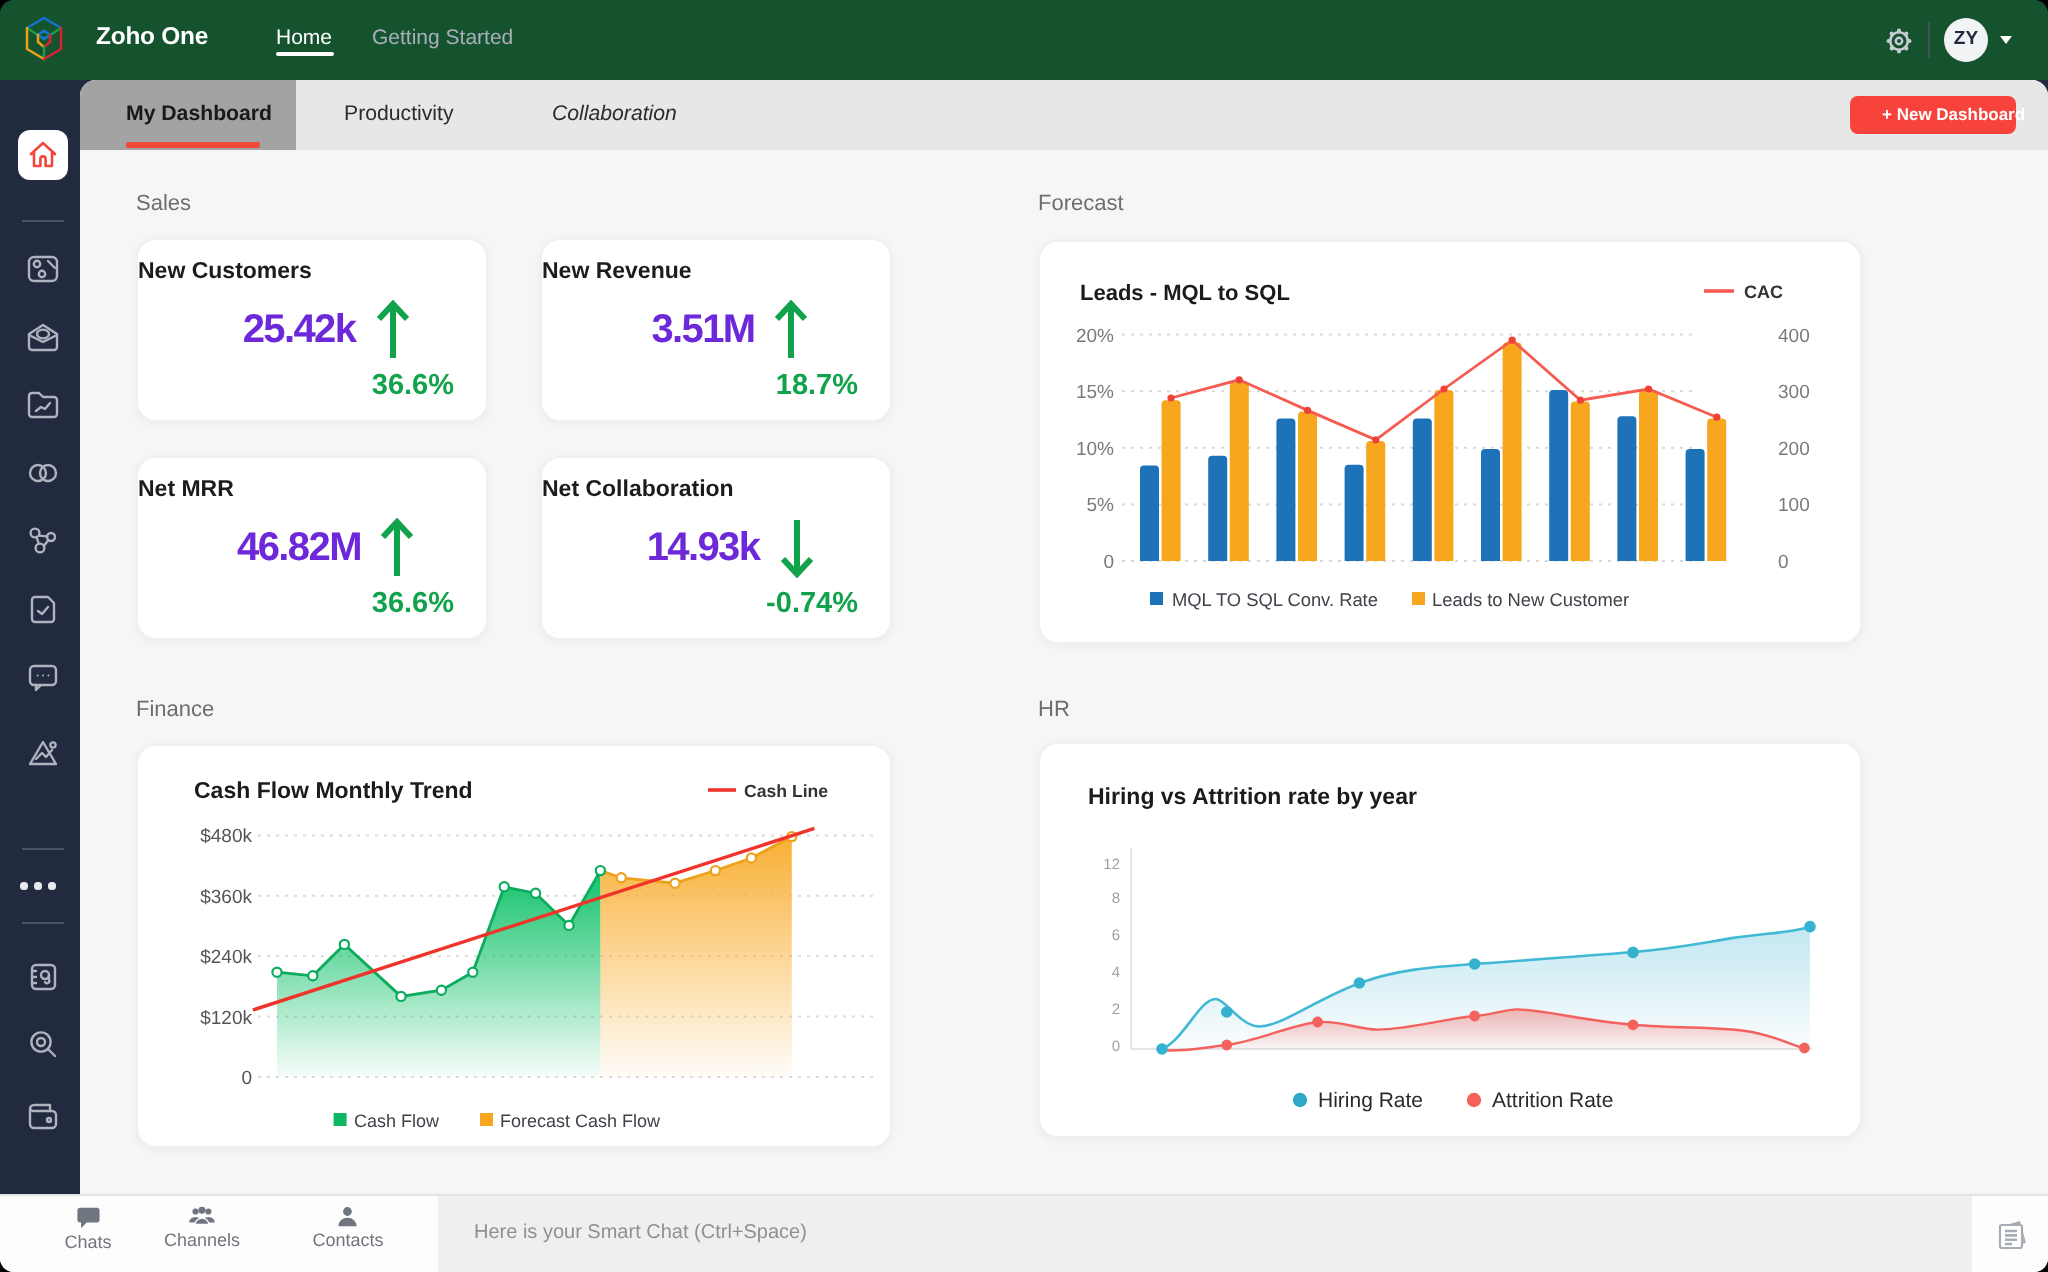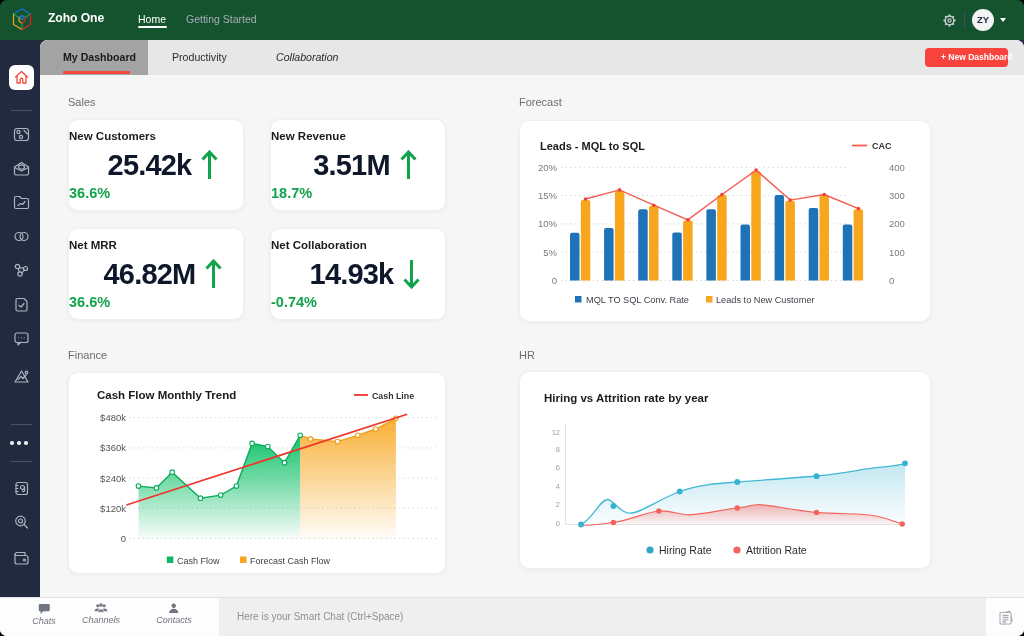--- a/index.html
+++ b/index.html
@@ -24,26 +24,26 @@
 #tabs .active { position:absolute; left:0; top:0; width:108px; height:35px; background:#a3a3a3; border-radius:8px 0 0 0; }
 #tabs .active span { position:absolute; left:23px; top:11px; font-size:10.6px; font-weight:bold; color:#191919; white-space:nowrap; }
 #tabs .active i { position:absolute; left:23px; top:30.5px; width:67px; height:3px; background:#f0483c; border-radius:1px; }
 #tabs .t1 { position:absolute; left:132px; top:11px; font-size:10.6px; color:#2c2c2c; }
 #tabs .t2 { position:absolute; left:236px; top:11px; font-size:10.6px; color:#2c2c2c;font-style:italic; }
 #newdash { position:absolute; left:885px; top:8px; width:83px; height:19px; background:#f8423c; border-radius:4px; color:#fff; font-size:8.5px; font-weight:bold; text-align:center; line-height:19px; white-space:nowrap;padding-left:16px; }
 .seclab { position:absolute; font-size:11px; color:#6d6d6d; }
 .card { position:absolute; background:#fff; border-radius:10px; box-shadow:0 1px 4px rgba(0,0,0,0.05); border:1px solid #f0f0f1; }
 .kt { text-align:left; margin-top:10px; font-size:11.5px; font-weight:bold; color:#1c1c1c; padding-right:13px; }
 .kn { display:flex; justify-content:center; align-items:center; height:36px; margin-top:5px; padding-left:14px; }
-.kn span { font-size:29px; font-weight:bold; color:#0f172a; letter-spacing:-0.8px; }
-.kp { text-align:left; font-size:14.5px; font-weight:bold; color:#11a34b; margin-top:2px; padding-right:26px; }
+.kn span { font-size:20px; font-weight:bold; color:#6d28d9; letter-spacing:-0.8px; }
+.kp { text-align:right; font-size:14.5px; font-weight:bold; color:#11a34b; margin-top:2px; padding-right:16px; }
 
 #bbar { position:absolute; left:0; top:597px; width:1024px; height:39px; background:#efeff0; border-top:1px solid #e2e2e3; }
 #bleft { position:absolute; left:0; top:0; width:219px; height:39px; background:#fdfdfd; }
-.bitem { position:absolute; top:5px; text-align:center; transform:translateX(-50%);font-style:italic; } .bitem svg { display:block; margin:0 auto; }
+.bitem { position:absolute; top:5px; text-align:center; transform:translateX(-50%); } .bitem svg { display:block; margin:0 auto; }
 .bitem span { display:block; font-size:9px; color:#71757d; margin-top:1px; }
 #bchat { position:absolute; left:237px; top:13px; font-size:10px; color:#8e9094; }
 #bright { position:absolute; left:986px; top:0; width:38px; height:39px; background:#fdfdfd; text-align:center; padding-top:10px; }
 </style></head>
 <body>
 <div id="app">
   <div id="nav">
     <svg width="21" height="23" viewBox="0 0 21 23" style="position:absolute;left:12px;top:8px">
         <g fill="none" stroke-width="1.25" stroke-linejoin="round" stroke-linecap="round">
           <path d="M10 1 L1.5 6" stroke="#1473cc"></path>

